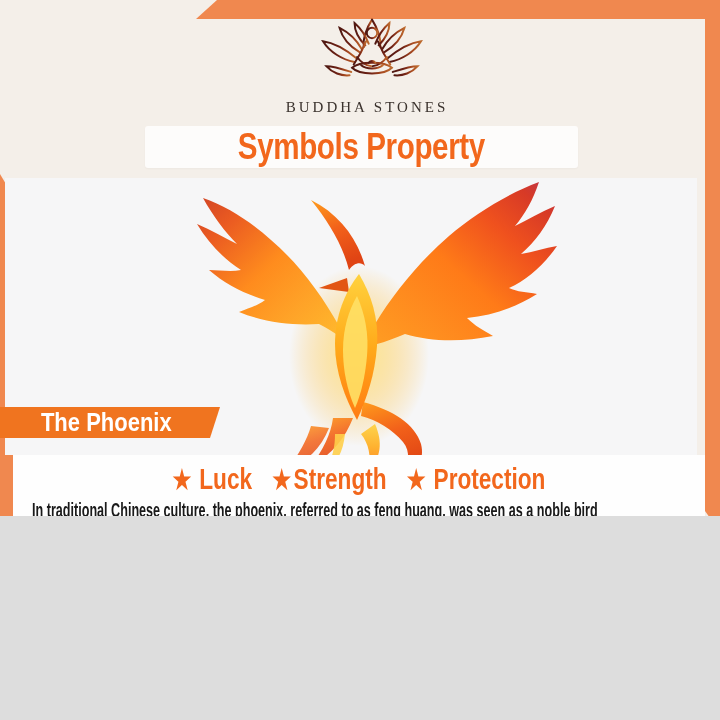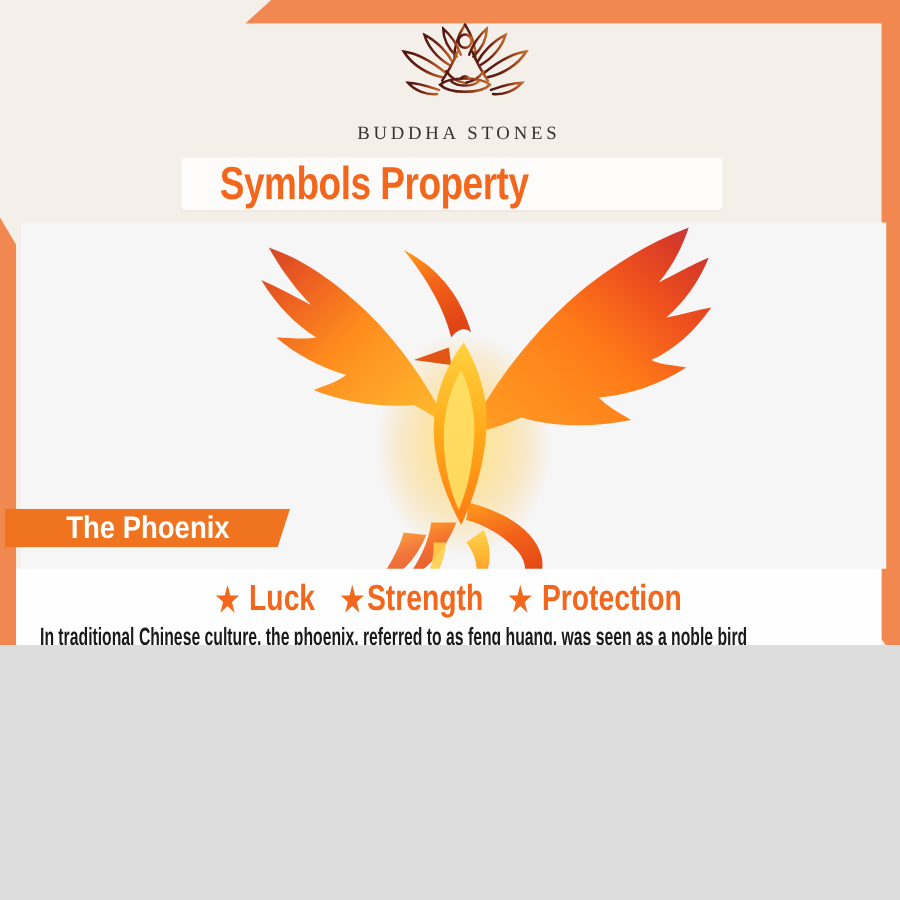--- a/index.html
+++ b/index.html
@@ -22,29 +22,29 @@
   .logo{position:absolute;left:318px;top:13px;width:108px;height:88px;}
   .brand-name{
     position:absolute;left:0;right:0;top:99px;text-align:center;
     font-family:"Liberation Serif",serif;font-size:15px;letter-spacing:3px;
     color:var(--brand-text,#3a322d);margin-left:14px;
   }
   
   .title-banner{
     position:absolute;left:145px;top:126px;width:433px;height:42px;
     background:var(--banner-bg,#fdfcfb);border-radius:3px;
-    display:flex;align-items:center;
+    display:flex;align-items:center;justify-content:center;
     box-shadow:0 1px 2px rgba(0,0,0,.03);
   }
   .title-text{
     font-size:37px;font-weight:bold;color:var(--accent,#f2671c);
     display:inline-block;transform:scaleX(.8);white-space:nowrap;letter-spacing:-.5px;
   }
   
-  .photo{position:absolute;left:17px;top:178px;width:692px;height:277px;
+  .photo{position:absolute;left:5px;top:178px;width:692px;height:277px;
     background:var(--photo-bg,#f6f6f7);}
   .phoenix{position:absolute;left:118px;top:-12px;width:460px;height:310px;}
   .section-label{
     position:absolute;left:-13px;top:229px;width:228px;height:31px;
     background:var(--label-bg,#f0741f);
     clip-path:polygon(0 0,100% 0,calc(100% - 10px) 100%,0 100%);
     display:flex;align-items:center;justify-content:center;
   }
   .section-label .sq-label{
     color:#fff;font-size:25px;font-weight:bold;display:inline-block;

